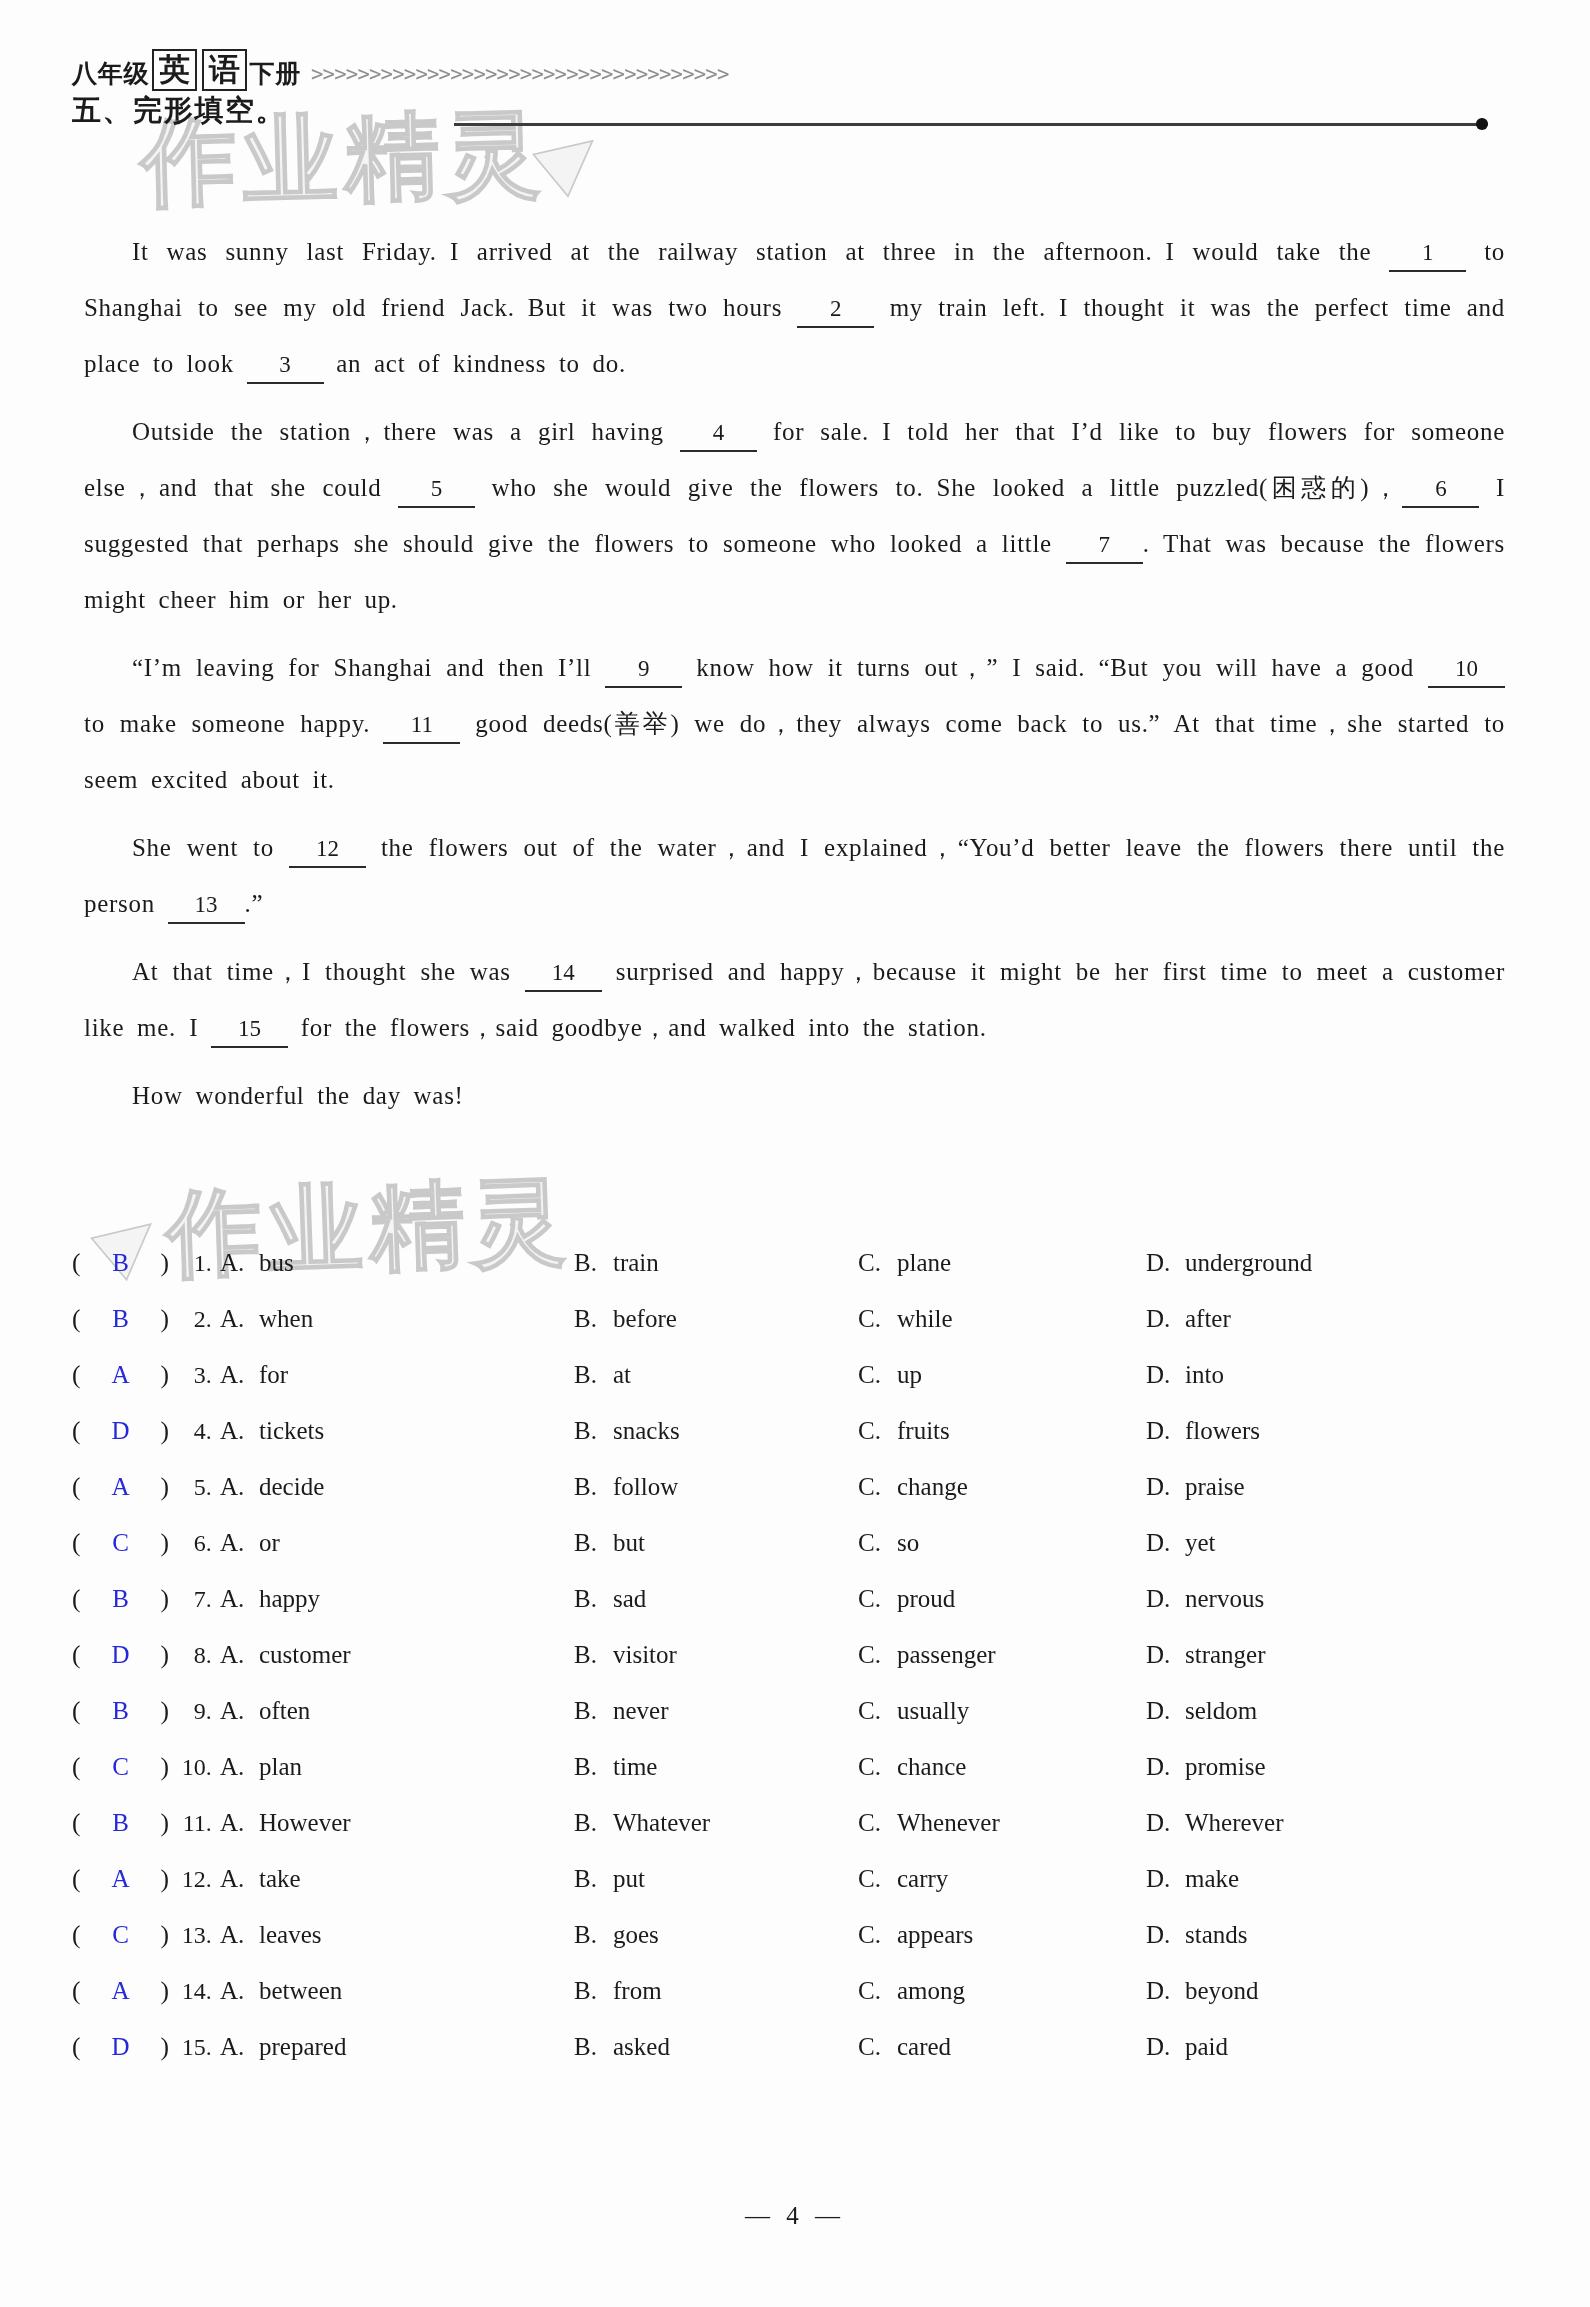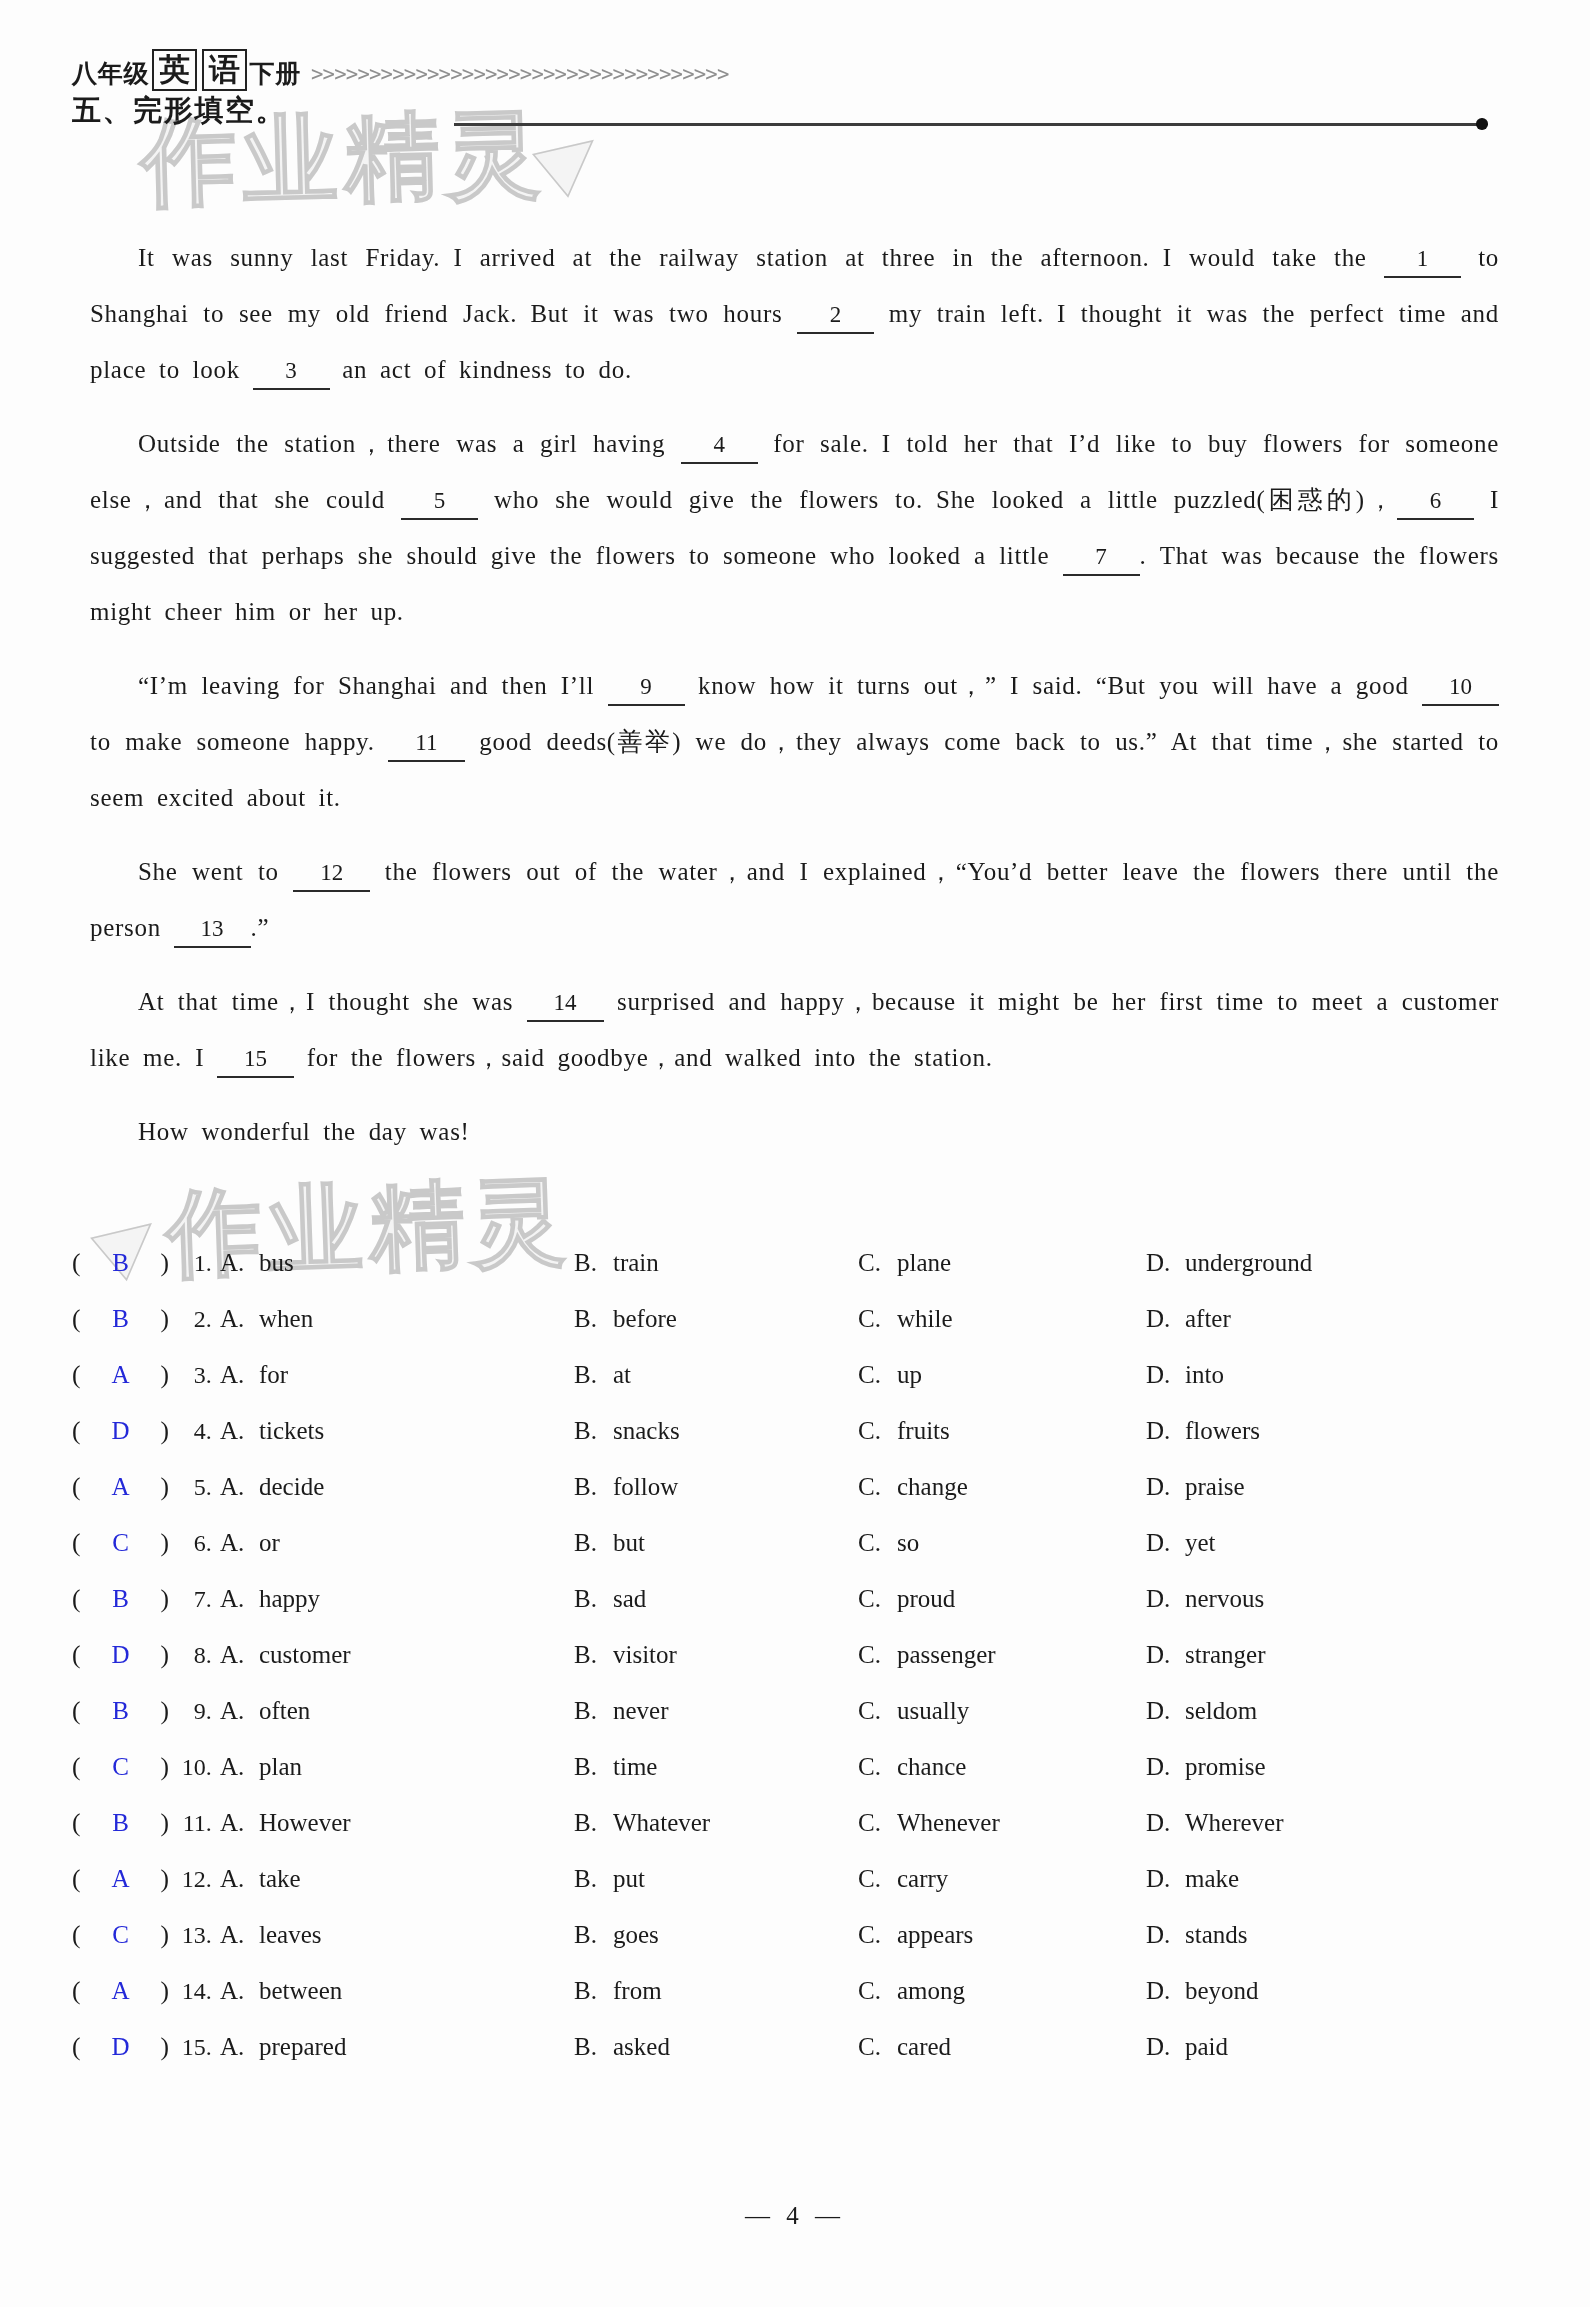--- a/index.html
+++ b/index.html
@@ -49,21 +49,21 @@
   .section-title{
     position:absolute;top:84px;left:72px;z-index:2;
     font-family:"Liberation Sans","DejaVu Sans",sans-serif;font-weight:700;
     font-size:29px;letter-spacing:1.6px;margin-top:7px;
   }
   
   .passage{
     position:absolute;top:212px;left:72px;width:1445px;z-index:1;
     font-size:25px;line-height:56px;letter-spacing:0.7px;word-spacing:5.8px;
   }
-  .passage p{margin:18px;text-indent:48px;text-align:justify;}
+  .passage p{margin:12px;text-indent:48px;text-align:justify;}
   .blank{
     display:inline-block;min-width:77px;padding:0 6.6px 1.6px;text-align:center;
     border-bottom:2.1px solid #2b2b2b;line-height:30px;font-size:23px;
     letter-spacing:0;word-spacing:0;text-indent:0;
   }
   
   .questions{position:absolute;top:1235px;left:72px;width:1445px;z-index:1;font-size:25px;}
   .q-row{
     display:grid;grid-template-columns:97px 51px 354px 284px 288px 1fr;
     height:56px;align-items:center;

